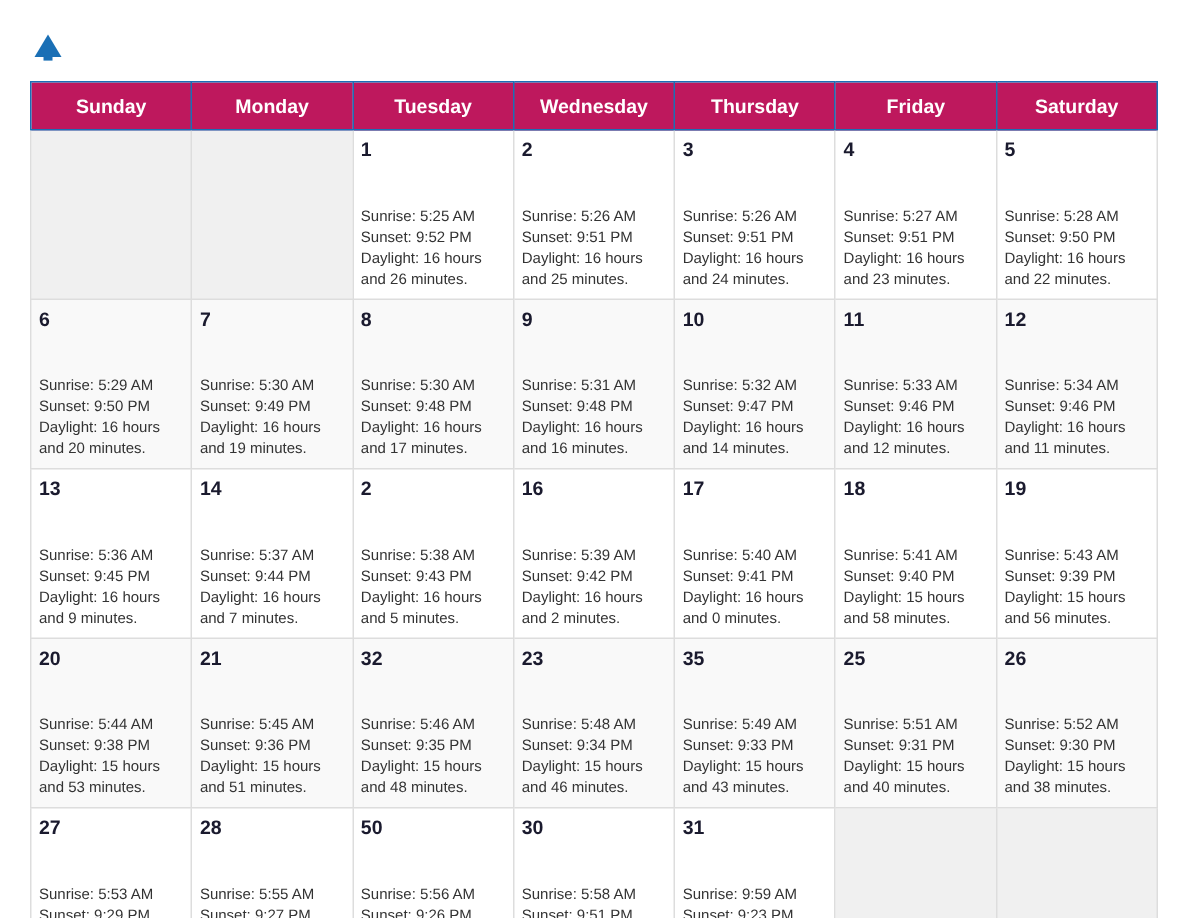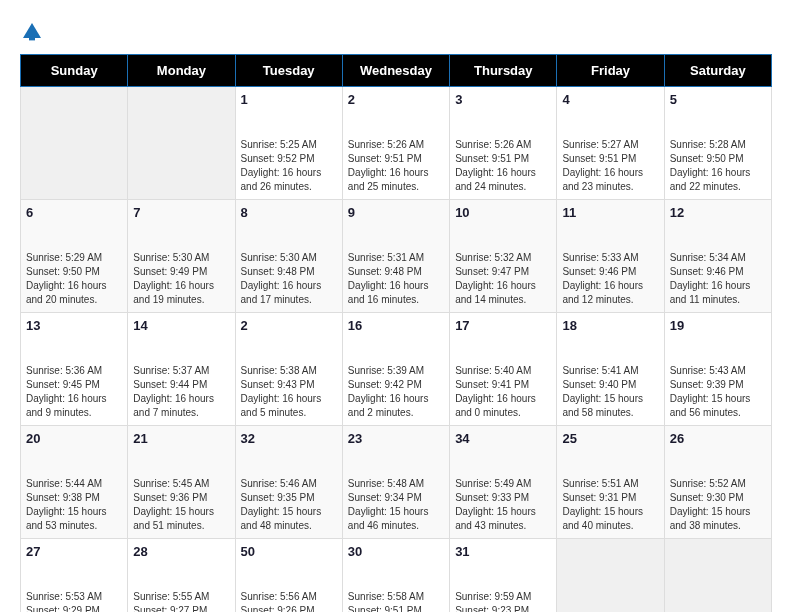--- a/index.html
+++ b/index.html
@@ -36,21 +36,21 @@
     .subtitle {
       font-size: 16px;
       color: #333;
     }
     table {
       width: 100%;
       border-collapse: collapse;
       border: 1px solid #ccc;
     }
     thead tr th {
-      background-color: #000000;
+      background-color: #be185d;
       color: #fff;
       text-align: center;
       padding: 8px 4px;
       font-size: 13px;
       border: 1px solid #1a6fb5;
     }
     tbody tr td {
       vertical-align: top;
       padding: 5px 5px;
       font-size: 10.5px;
@@ -277,21 +277,21 @@
 and 48 minutes.</div>
         </td>
         <td>
           <span class="day-number">23</span>
           <div class="day-detail" style="white-space: pre-line;">Sunrise: 5:48 AM
 Sunset: 9:34 PM
 Daylight: 15 hours
 and 46 minutes.</div>
         </td>
         <td>
-          <span class="day-number">34</span>
+          <span class="day-number">35</span>
           <div class="day-detail" style="white-space: pre-line;">Sunrise: 5:49 AM
 Sunset: 9:33 PM
 Daylight: 15 hours
 and 43 minutes.</div>
         </td>
         <td>
           <span class="day-number">25</span>
           <div class="day-detail" style="white-space: pre-line;">Sunrise: 5:51 AM
 Sunset: 9:31 PM
 Daylight: 15 hours

